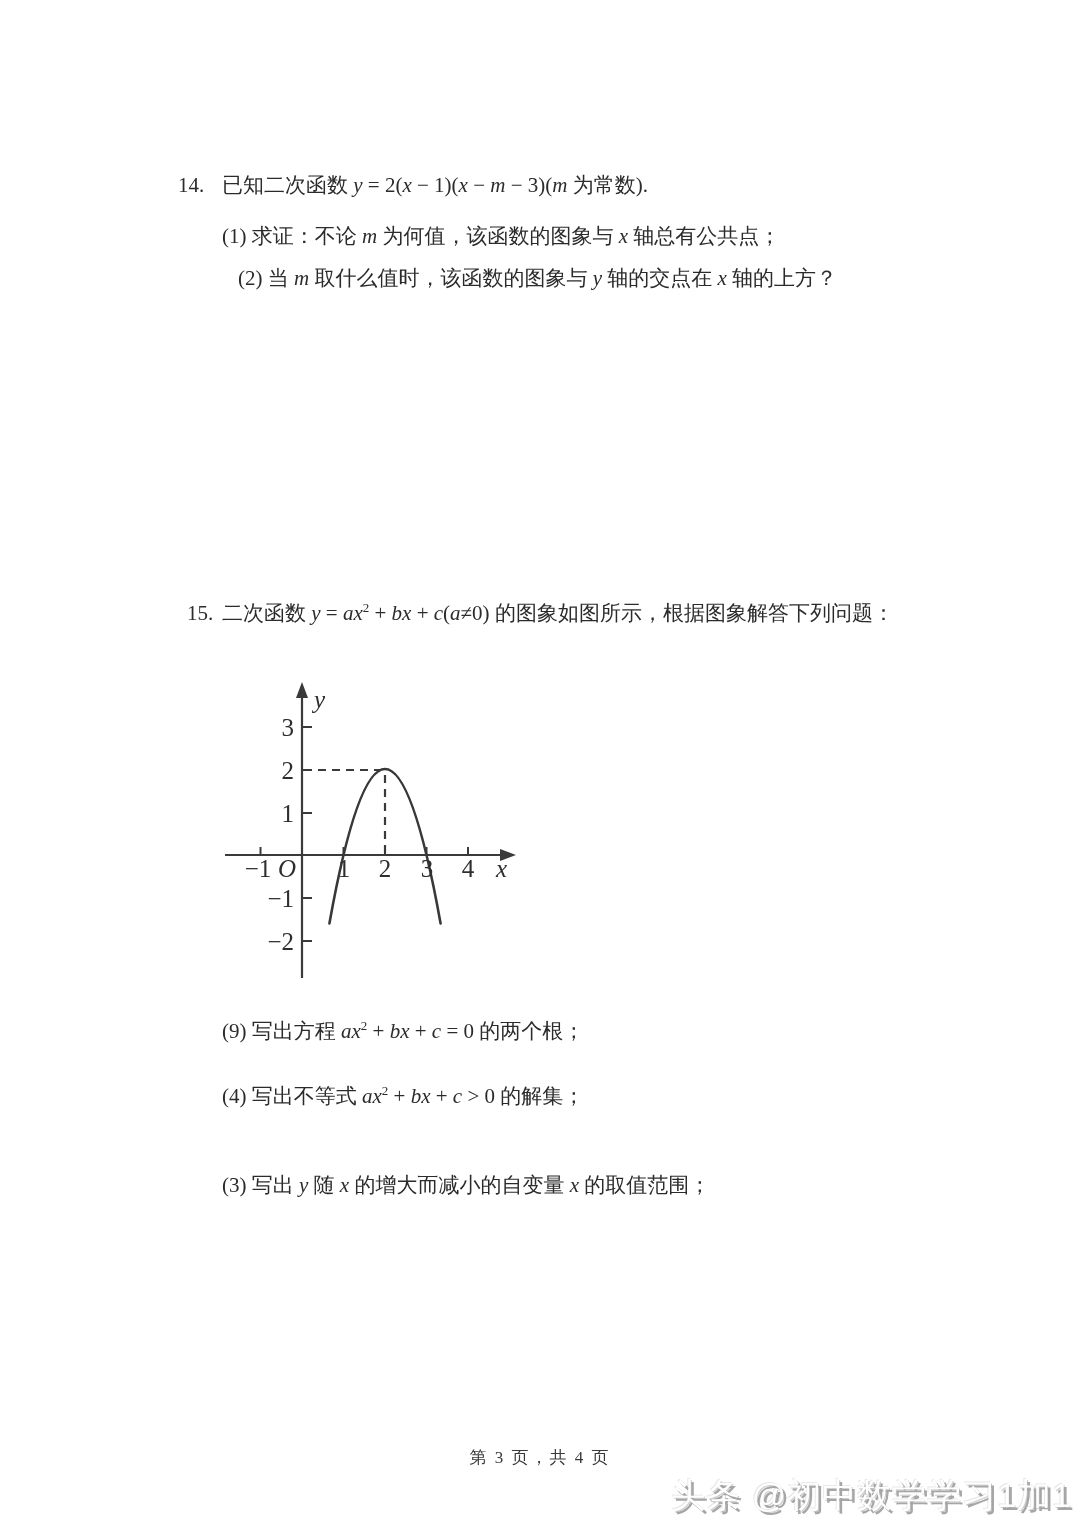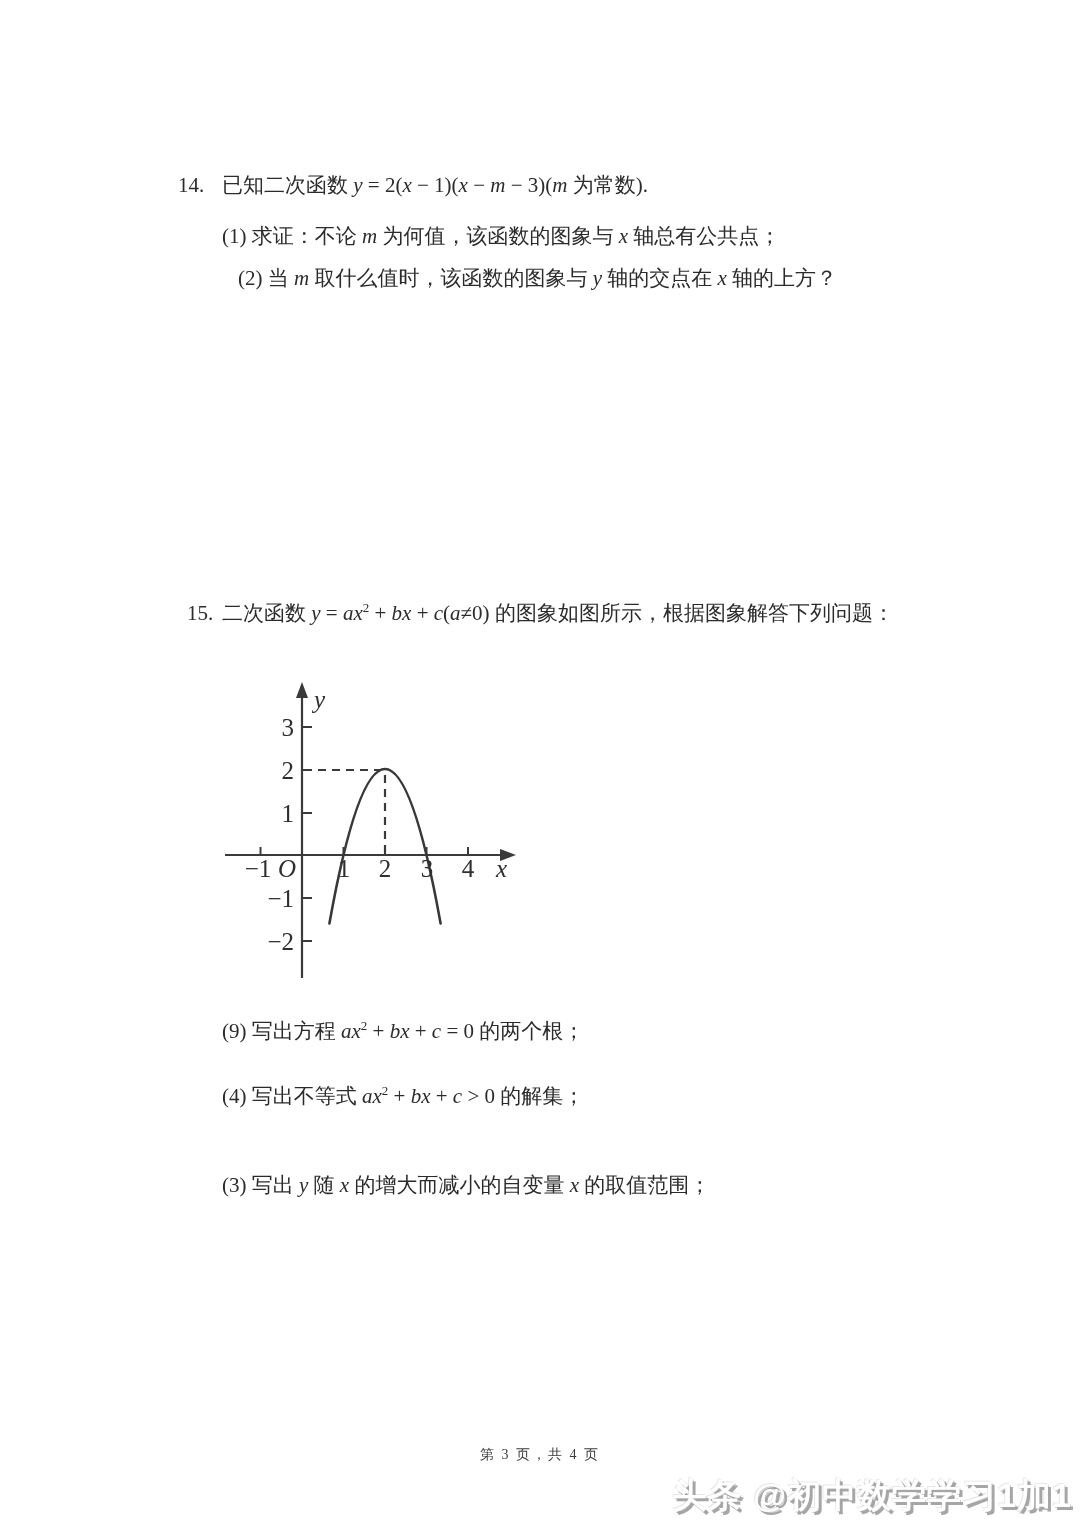--- a/index.html
+++ b/index.html
@@ -28,26 +28,26 @@
     font-size:25px;fill:#2e2e2e;
   }
   .figure .it{font-style:italic;}
   .axis{stroke:#3a3a3a;stroke-width:2.2;}
   .tick{stroke:#3a3a3a;stroke-width:2;}
   .dash{stroke:#3a3a3a;stroke-width:2.2;stroke-dasharray:8,6;fill:none;}
   .curve{stroke:#383838;stroke-width:2.6;fill:none;stroke-linecap:round;}
   .arrow{fill:#3a3a3a;}
   .footer{
     position:absolute;left:0;top:1446px;width:1080px;
-    text-align:center;font-size:14px;color:#3a3a3a;letter-spacing:2px;
+    text-align:center;font-size:17px;color:#3a3a3a;letter-spacing:2px;
   }
   .watermark{
     position:absolute;right:8px;top:1473px;
     font-family:"Liberation Sans","DejaVu Sans",sans-serif;
-    font-weight:bold;font-size:34px;letter-spacing:1px;
+    font-weight:normal;font-size:34px;letter-spacing:1px;
     color:#ffffff;
     text-shadow:3px 3px 0 #a6a6a6, 1px 1px 0 #cfcfcf, -1px -1px 0 #e8e8e8;
   }
 </style>
 </head>
 <body>
 
 <div class="page">
 
   <div class="line" style="left:178px;top:170px;">

